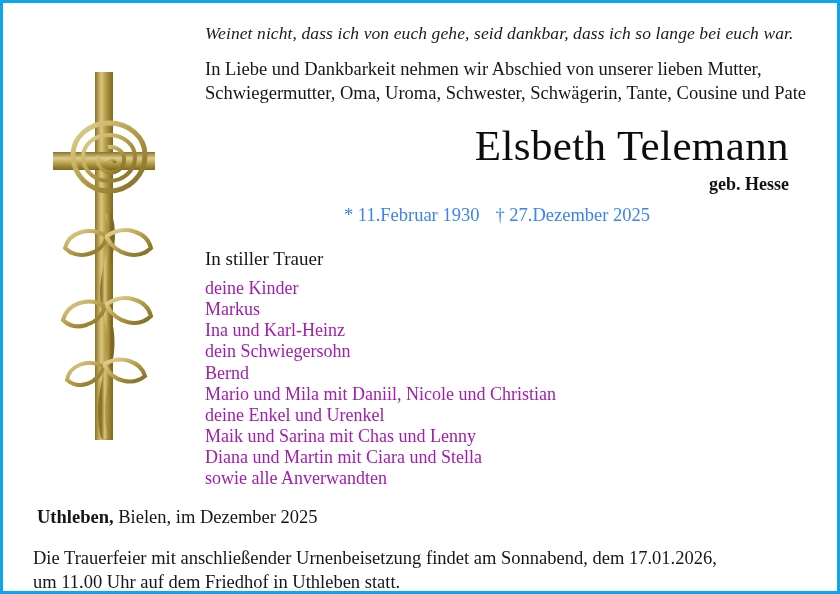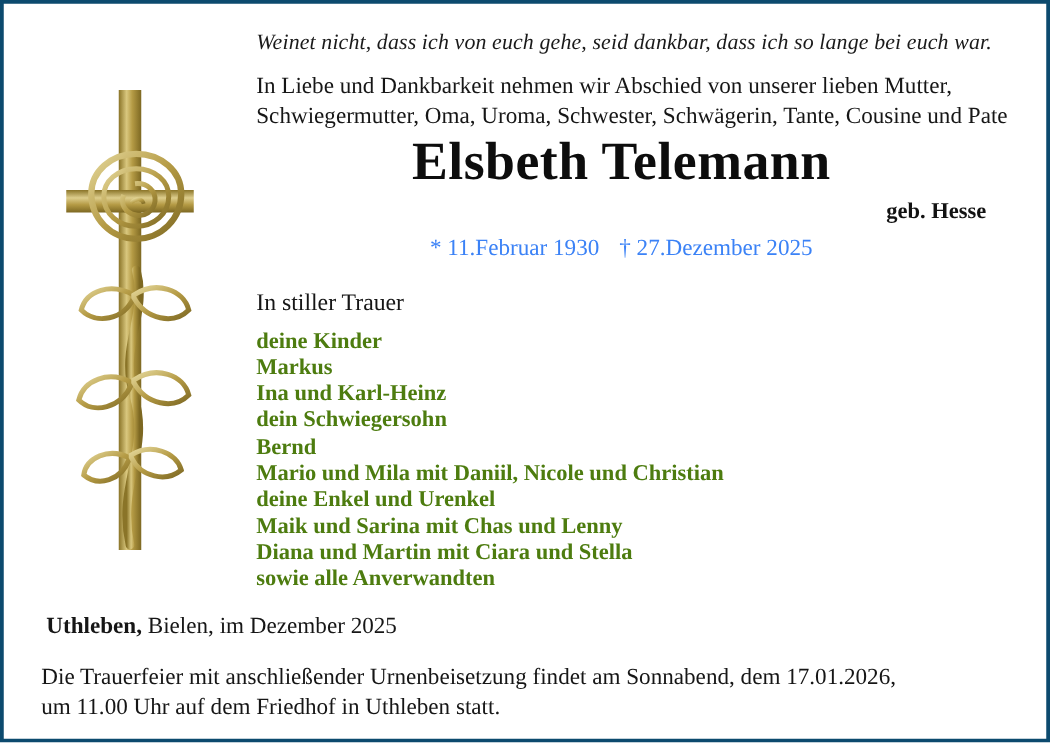--- a/index.html
+++ b/index.html
@@ -13,21 +13,21 @@
     font-family: "Liberation Serif", serif;
     color: #111111;
     overflow: hidden;
   }
   .obituary {
     position: relative;
     box-sizing: border-box;
     width: 840px;
     height: 594px;
     background: #ffffff;
-    border: 3px solid #0c4a6e;
+    border: 3px solid #0ea5e9;
     padding: 14px 26px 10px 26px;
   }
   .top-quote {
     font-style: italic;
     font-size: 17.5px;
     color: #1a1a1a;
     margin: 6px 0 0 176px;
     letter-spacing: 0.1px;
   }
   .body-wrap {
@@ -50,25 +50,25 @@
     flex: 1 1 auto;
     padding-left: 0px;
   }
   .intro {
     font-size: 18.5px;
     line-height: 1.28;
     color: #161616;
     max-width: 610px;
   }
   .name {
-    text-align: center;
+    text-align: right;
     font-size: 43px;
-    font-weight: bold;
+    font-weight: normal;
     letter-spacing: 0.4px;
-    margin: 0 0 0 0;
+    margin: 16px 0 0 0;
     color: #0d0d0d;
     padding-right: 22px;
   }
   .maiden {
     text-align: right;
     font-size: 18px;
     font-weight: bold;
     margin-top: 4px;
     padding-right: 22px;
     color: #121212;
@@ -87,23 +87,23 @@
   .mourning-title {
     font-size: 19px;
     margin-top: 22px;
     color: #161616;
   }
   .mourners {
     margin-top: 8px;
   }
   .mourners div {
     font-size: 18px;
-    font-weight: bold;
+    font-weight: normal;
     line-height: 1.17;
-    color: #4d7c0f;
+    color: #a21caf;
   }
   .place-line {
     font-size: 18.5px;
     margin: 18px 0 0 8px;
     color: #161616;
   }
   .place-line b {
     font-weight: bold;
   }
   .footer {

